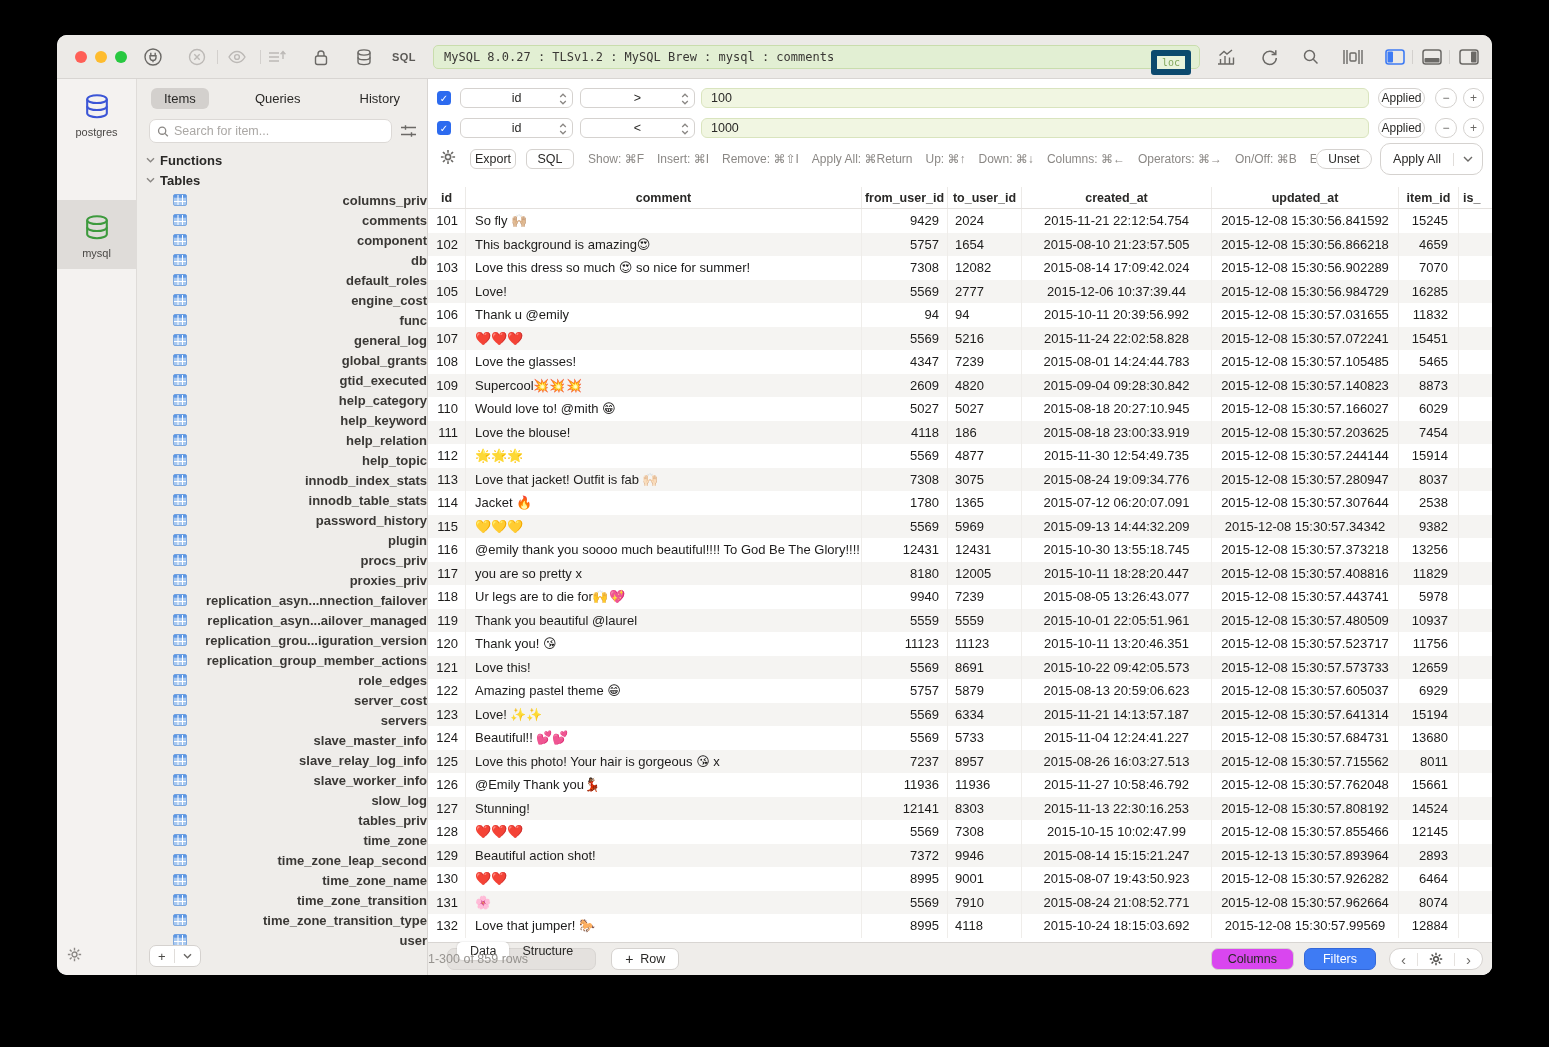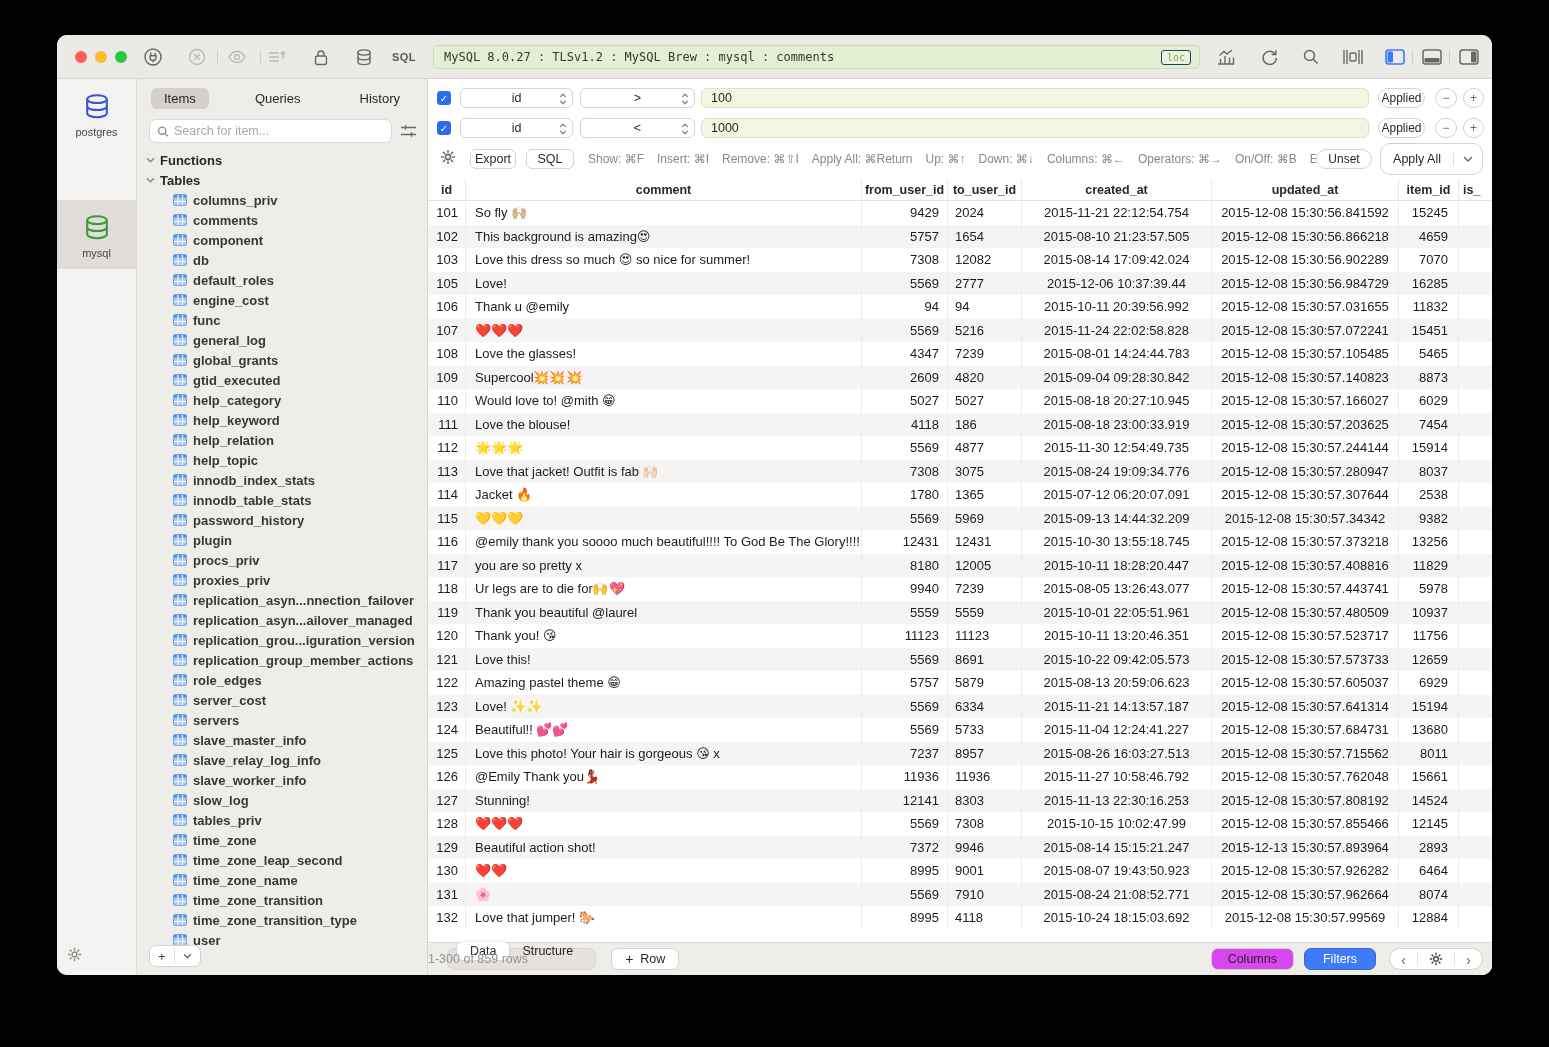--- a/index.html
+++ b/index.html
@@ -13,21 +13,21 @@
   .titlebar { position:relative; height:44px; flex:none; background:#ECEAE7; border-bottom:1px solid #D8D5D2; }
   .lights { position:absolute; left:18px; top:16px; display:flex; gap:8px; }
   .light { width:12px; height:12px; border-radius:50%; }
   .tb-ico { position:absolute; top:12px; width:22px; height:20px; display:flex; align-items:center; justify-content:center; }
   .tb-sep { position:absolute; top:15px; width:1px; height:14px; background:#D3D0CD; }
   .sql-label { font-size:11px; font-weight:bold; color:#5B5956; letter-spacing:.5px; }
   .title-box { position:absolute; left:376px; top:10px; width:767px; height:24px;
     background:#E2EFD3; border:1px solid #C9DDAD; border-radius:5px;
     display:flex; align-items:center; padding:0 10px;
     font-family:"DejaVu Sans Mono", monospace; font-size:12px; color:#3A3835; }
-  .loc-badge { position:absolute; right:8px; top:4px; border:1px solid #0c4a6e; border-radius:3px;
+  .loc-badge { position:absolute; right:8px; top:4px; border:6px solid #0c4a6e; border-radius:3px;
     color:#83A95E; font-size:10px; padding:0px 5px; line-height:13px; background:#E9F3DC;
     font-family:"DejaVu Sans Mono", monospace; }
 
   
   .content { flex:1; display:flex; min-height:0; }
 
   .conn-sidebar { width:80px; flex:none; background:#F4F2F0; border-right:1px solid #DFDCD9;
     display:flex; flex-direction:column; align-items:center; position:relative;gap:17px; }
   .conn-item { width:100%; padding:14px 0 10px; display:flex; flex-direction:column; align-items:center; gap:6px; }
   .conn-item.selected { background:#DFDCD9; }
@@ -42,21 +42,21 @@
   .search-row { height:24px; flex:none; margin:6px 10px 4px 12px; display:flex; align-items:center; gap:8px; }
   .search-field { flex:1; height:24px; background:#fff; border:1px solid #DCD9D6; border-radius:7px;
     display:flex; align-items:center; padding:0 7px; gap:5px; }
   .search-field input { border:none; outline:none; background:transparent; font-size:12.5px; color:#3A3835; width:100%;
     font-family:"Liberation Sans", sans-serif; }
   .search-field input::placeholder { color:#ABA8A5; }
   .tree { flex:1; overflow:hidden; padding-top:3px;font-weight:bold; }
   .tree-section { height:20px; display:flex; align-items:center; gap:5px; padding-left:9px;
     font-size:13px; color:#2A2927; }
   .tree-item { height:20px; display:flex; align-items:center; gap:6px; padding-left:36px;
-    font-size:13px; color:#3A3835; white-space:nowrap; }
+    font-size:13px; color:#3A3835; white-space:nowrap;justify-content:space-between; }
   .add-btn { position:absolute; left:12px; bottom:8px; height:22px; background:#fff;
     border:1px solid #D5D2CF; border-radius:7px; display:flex; align-items:center; }
   .add-btn .seg { padding:0 8px; font-size:13px; color:#4A4845; display:flex; align-items:center; }
   .add-btn .divider { width:1px; height:14px; background:#E0DDDA; }
 
   
   .main { flex:1; display:flex; flex-direction:column; background:#fff; min-width:0; }
   .filters-box { flex:none; padding-top:9px; }
   .filter-row { height:20px; margin-bottom:10px; display:flex; align-items:center; }
   .fcheck { width:14px; height:14px; margin-left:9px; background:#2D6BEF; border-radius:3.5px;
@@ -68,21 +68,21 @@
   .fsel-op { width:115px; margin-left:7px; }
   .fvalue { width:668px; margin-left:6px; height:20px; background:#F1F6E2; border:1px solid #D9E4BE;
     border-radius:6px; font-size:12.5px; color:#2A2927; padding:0 9px;
     font-family:"Liberation Sans", sans-serif; outline:none; flex:none; }
   .pill-btn { height:20px; background:#fff; border:1px solid #D5D2CF; border-radius:10px;
     display:flex; align-items:center; justify-content:center; font-size:12px; color:#2A2927; flex:none; }
   .applied { width:47px; margin-left:9px; }
   .minus { width:22px; margin-left:10px; color:#6B6966; }
   .plus  { width:21px; margin-left:6px; color:#6B6966; }
 
-  .filter-toolbar { height:22px; flex:none; display:flex; align-items:center; margin-bottom:9px; }
+  .filter-toolbar { height:22px; flex:none; display:flex; align-items:center; margin-bottom:17px; }
   .ft-gear { margin-left:12px; }
   .rect-btn { height:20px; background:#fff; border:1px solid #D5D2CF; border-radius:6px;
     display:flex; align-items:center; justify-content:center; font-size:12.5px; color:#2A2927; flex:none; }
   .export-btn { width:46px; margin-left:14px; }
   .sql-btn { width:48px; margin-left:10px; }
   .shortcuts { display:flex; gap:13px; margin-left:14px; overflow:hidden; white-space:nowrap; }
   .shortcut { font-size:12px; color:#8B8885; }
   .unset-btn { width:56px; margin-left:auto; border-radius:10px; }
   .applyall-btn { height:32px; margin-left:8px; margin-right:9px; background:#fff; border:1px solid #D5D2CF;
     border-radius:10px; display:flex; align-items:center; flex:none; }

